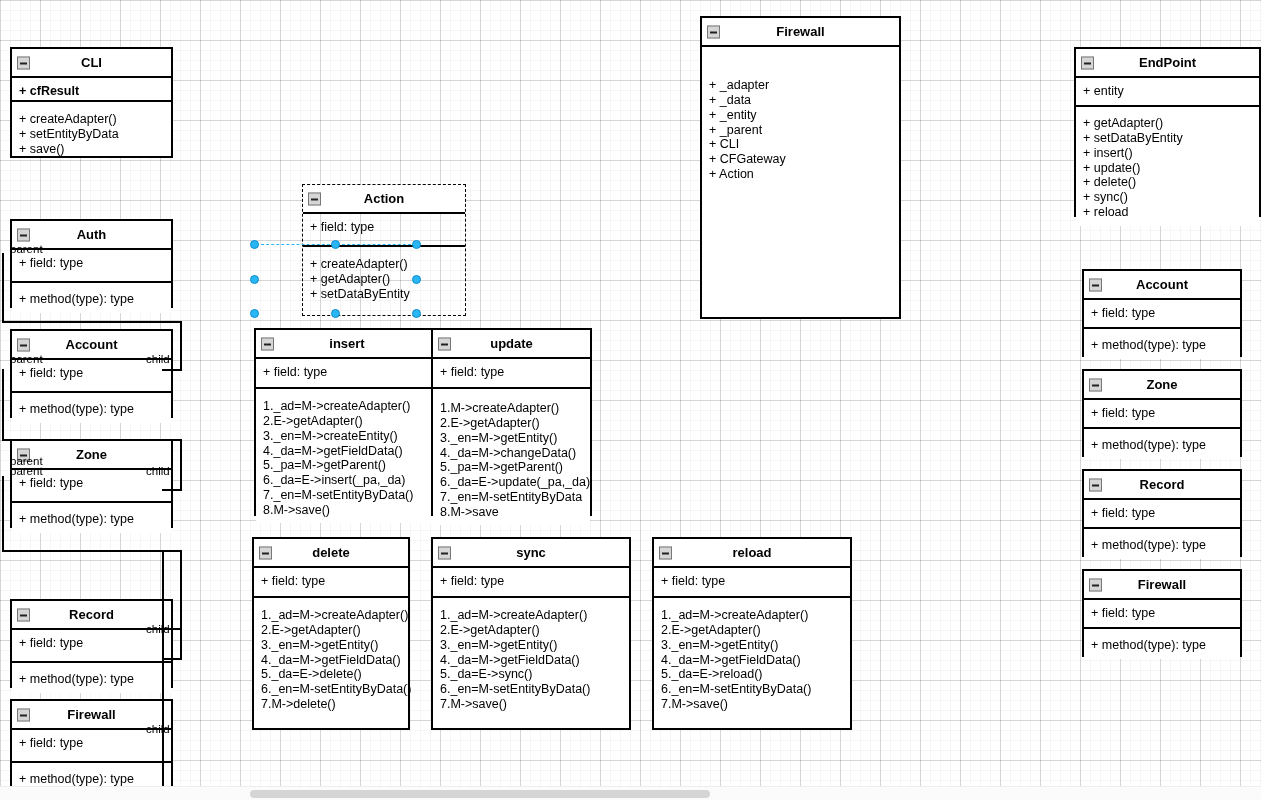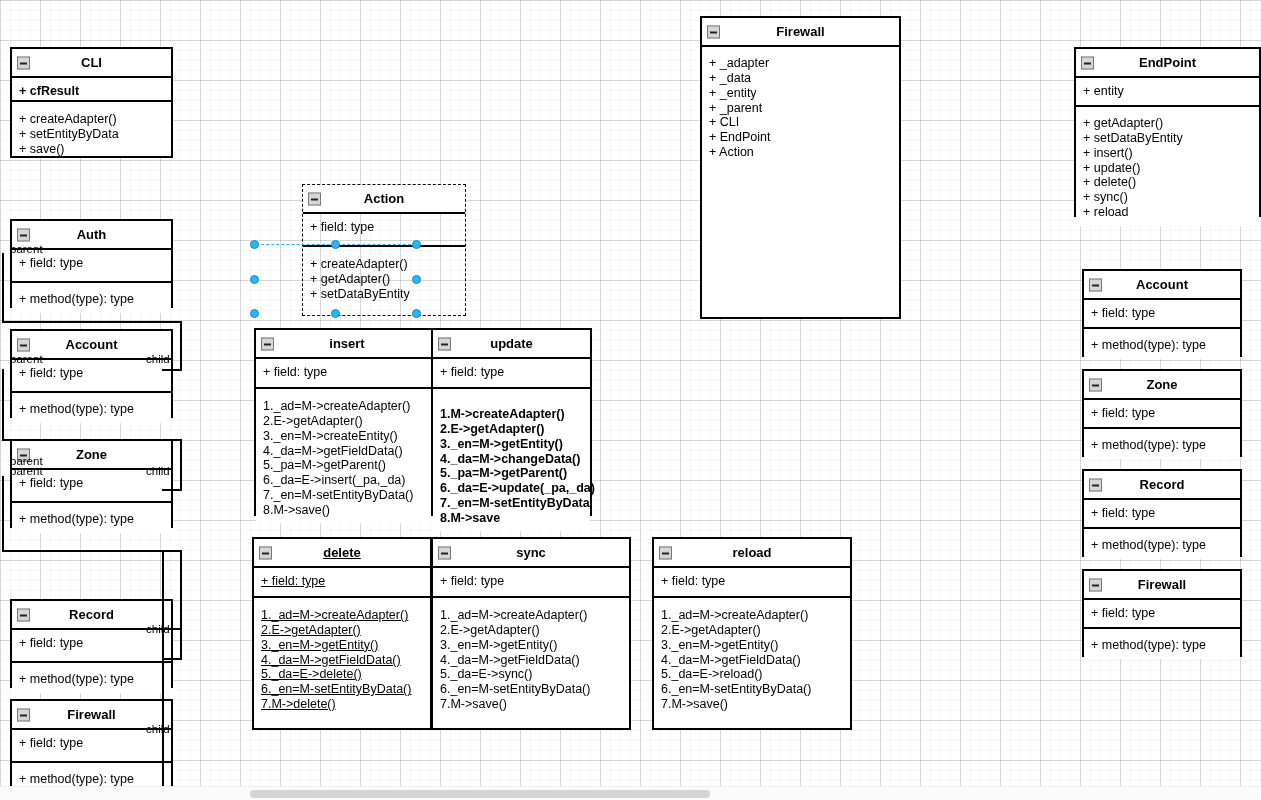--- a/index.html
+++ b/index.html
@@ -164,27 +164,27 @@
       <div class="row">+ setEntityByData</div>
       <div class="row">+ save()</div>
     </div>
   </div>
 
   <div class="uml" style="left:700px; top:16px; width:201px; height:303px;">
     <div class="uml-title">
       <span class="collapse-icon"></span>
       <span>Firewall</span>
     </div>
-    <div class="uml-section" style="height:120px; padding-top:9px;">
+    <div class="uml-section" style="height:120px; padding-top:31px;">
       <div class="row">+ _adapter</div>
       <div class="row">+ _data</div>
       <div class="row">+ _entity</div>
       <div class="row">+ _parent</div>
       <div class="row">+ CLI</div>
-      <div class="row">+ EndPoint</div>
+      <div class="row">+ CFGateway</div>
       <div class="row">+ Action</div>
     </div>
   </div>
 
   <div class="uml" style="left:1074px; top:47px; width:187px; height:170px;">
     <div class="uml-title">
       <span class="collapse-icon"></span>
       <span>EndPoint</span>
     </div>
     <div class="uml-section" style="height:29px;">
@@ -247,33 +247,33 @@
   </div>
 
   <div class="uml" style="left:431px; top:328px; width:161px; height:188px;">
     <div class="uml-title">
       <span class="collapse-icon"></span>
       <span>update</span>
     </div>
     <div class="uml-section" style="height:30px;">
       <div class="row">+ field: type</div>
     </div>
-    <div class="uml-section" style="padding-top:18px;font-weight:bold;">
+    <div class="uml-section" style="padding-top:12px;">
       <div class="row">1.M-&gt;createAdapter()</div>
       <div class="row">2.E-&gt;getAdapter()</div>
       <div class="row">3._en=M-&gt;getEntity()</div>
       <div class="row">4._da=M-&gt;changeData()</div>
       <div class="row">5._pa=M-&gt;getParent()</div>
       <div class="row">6._da=E-&gt;update(_pa,_da)</div>
       <div class="row">7._en=M-setEntityByData</div>
       <div class="row">8.M-&gt;save</div>
     </div>
   </div>
 
-  <div class="uml" style="left:252px; top:537px; width:180px; height:193px;text-decoration:underline;">
+  <div class="uml" style="left:252px; top:537px; width:158px; height:193px;">
     <div class="uml-title">
       <span class="collapse-icon"></span>
       <span>delete</span>
     </div>
     <div class="uml-section" style="height:30px;">
       <div class="row">+ field: type</div>
     </div>
     <div class="uml-section" style="padding-top:10px;">
       <div class="row">1._ad=M-&gt;createAdapter()</div>
       <div class="row">2.E-&gt;getAdapter()</div>

